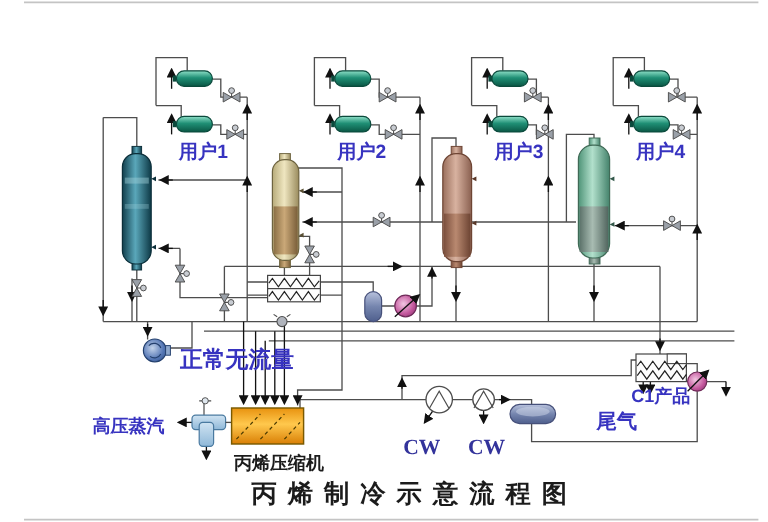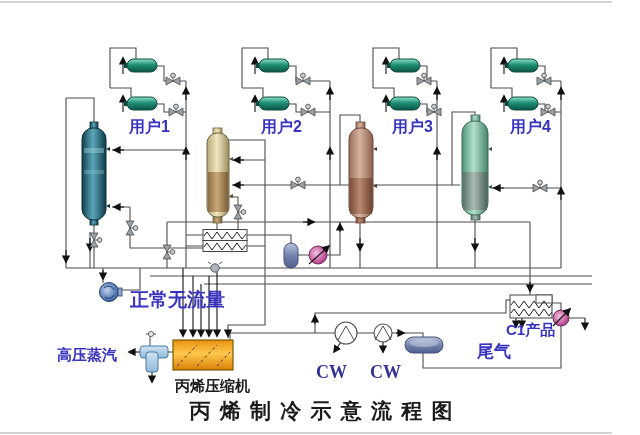--- a/index.html
+++ b/index.html
@@ -1,17 +1,17 @@
 <!DOCTYPE html>
 <html><head>
 <meta charset="utf-8">
 <style>
   html,body{margin:0;padding:0;background:#ffffff;}
   .stage{position:relative;width:612px;height:435px;background:#ffffff;overflow:hidden;
-         font-family:"Liberation Sans",sans-serif;}
+         font-family:"Liberation Sans",sans-serif;margin-left:20px;}
   svg{display:block;}
   text{font-family:"Liberation Sans",sans-serif;}
   .lbl{fill:#3733c0;font-weight:bold;}
   .cw{fill:#33339b;font-weight:bold;font-family:"Liberation Serif",serif;}
   .ttl{fill:#1b1b1b;font-weight:bold;font-family:"Liberation Serif",serif;letter-spacing:2px;}
   .pipe{stroke:#4d4d4d;stroke-width:1.1;fill:none;}
   .arr{stroke:#111111;stroke-width:1.1;fill:none;}
   .coil{stroke:#222;stroke-width:1;fill:none;}
 </style>
 </head>

